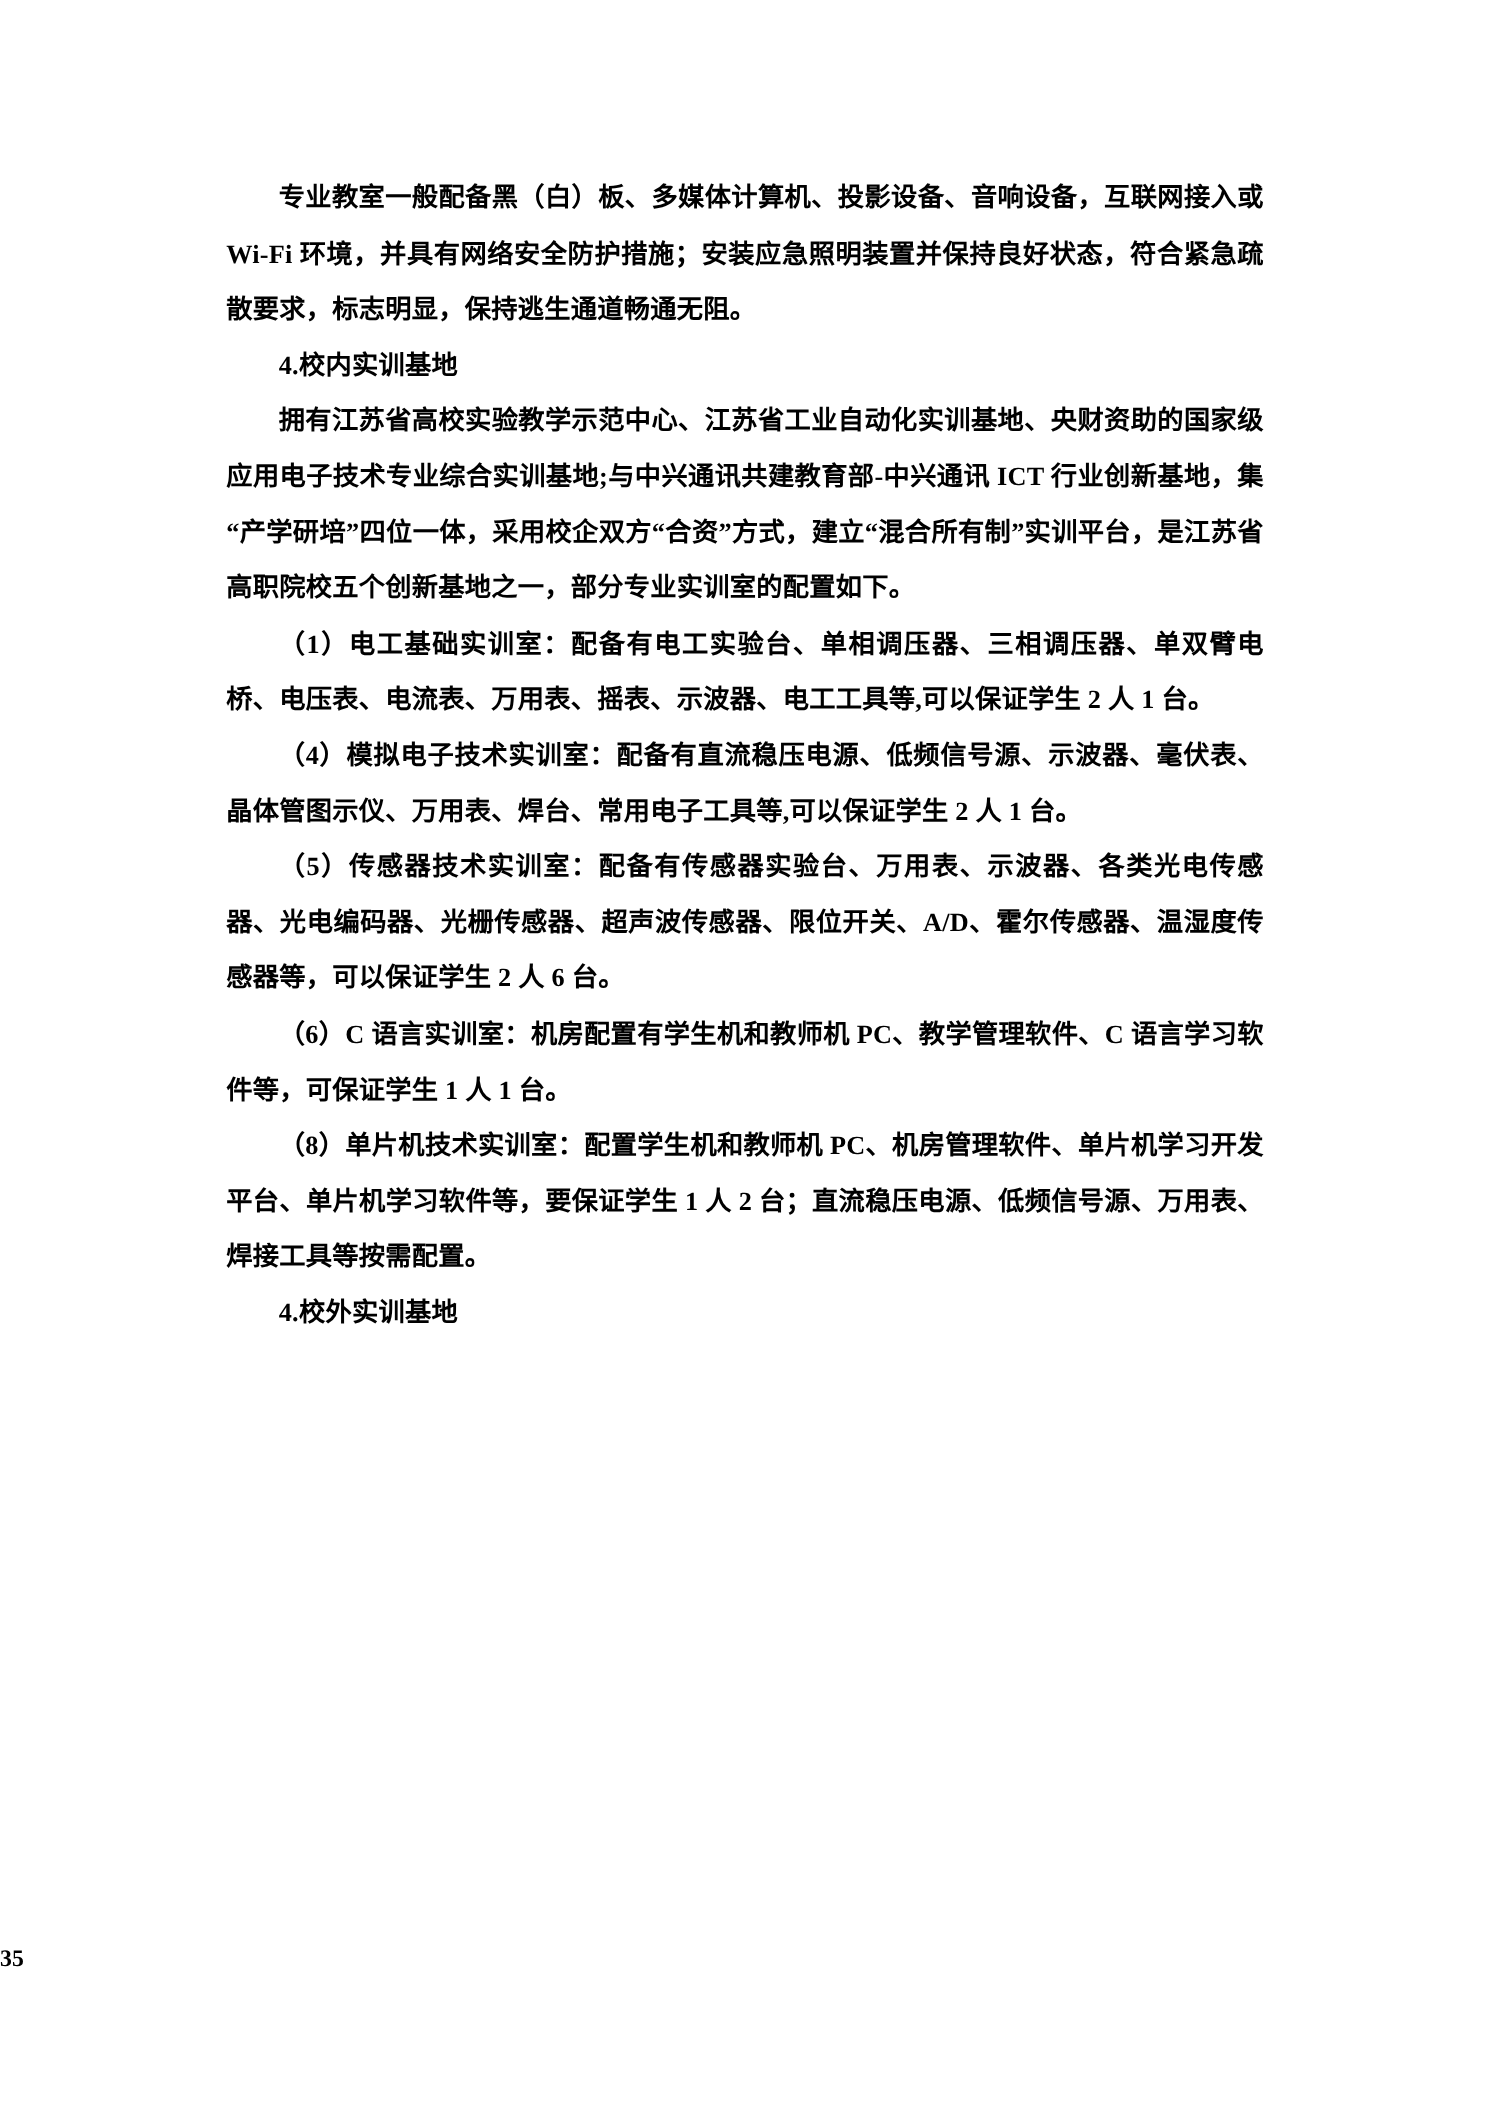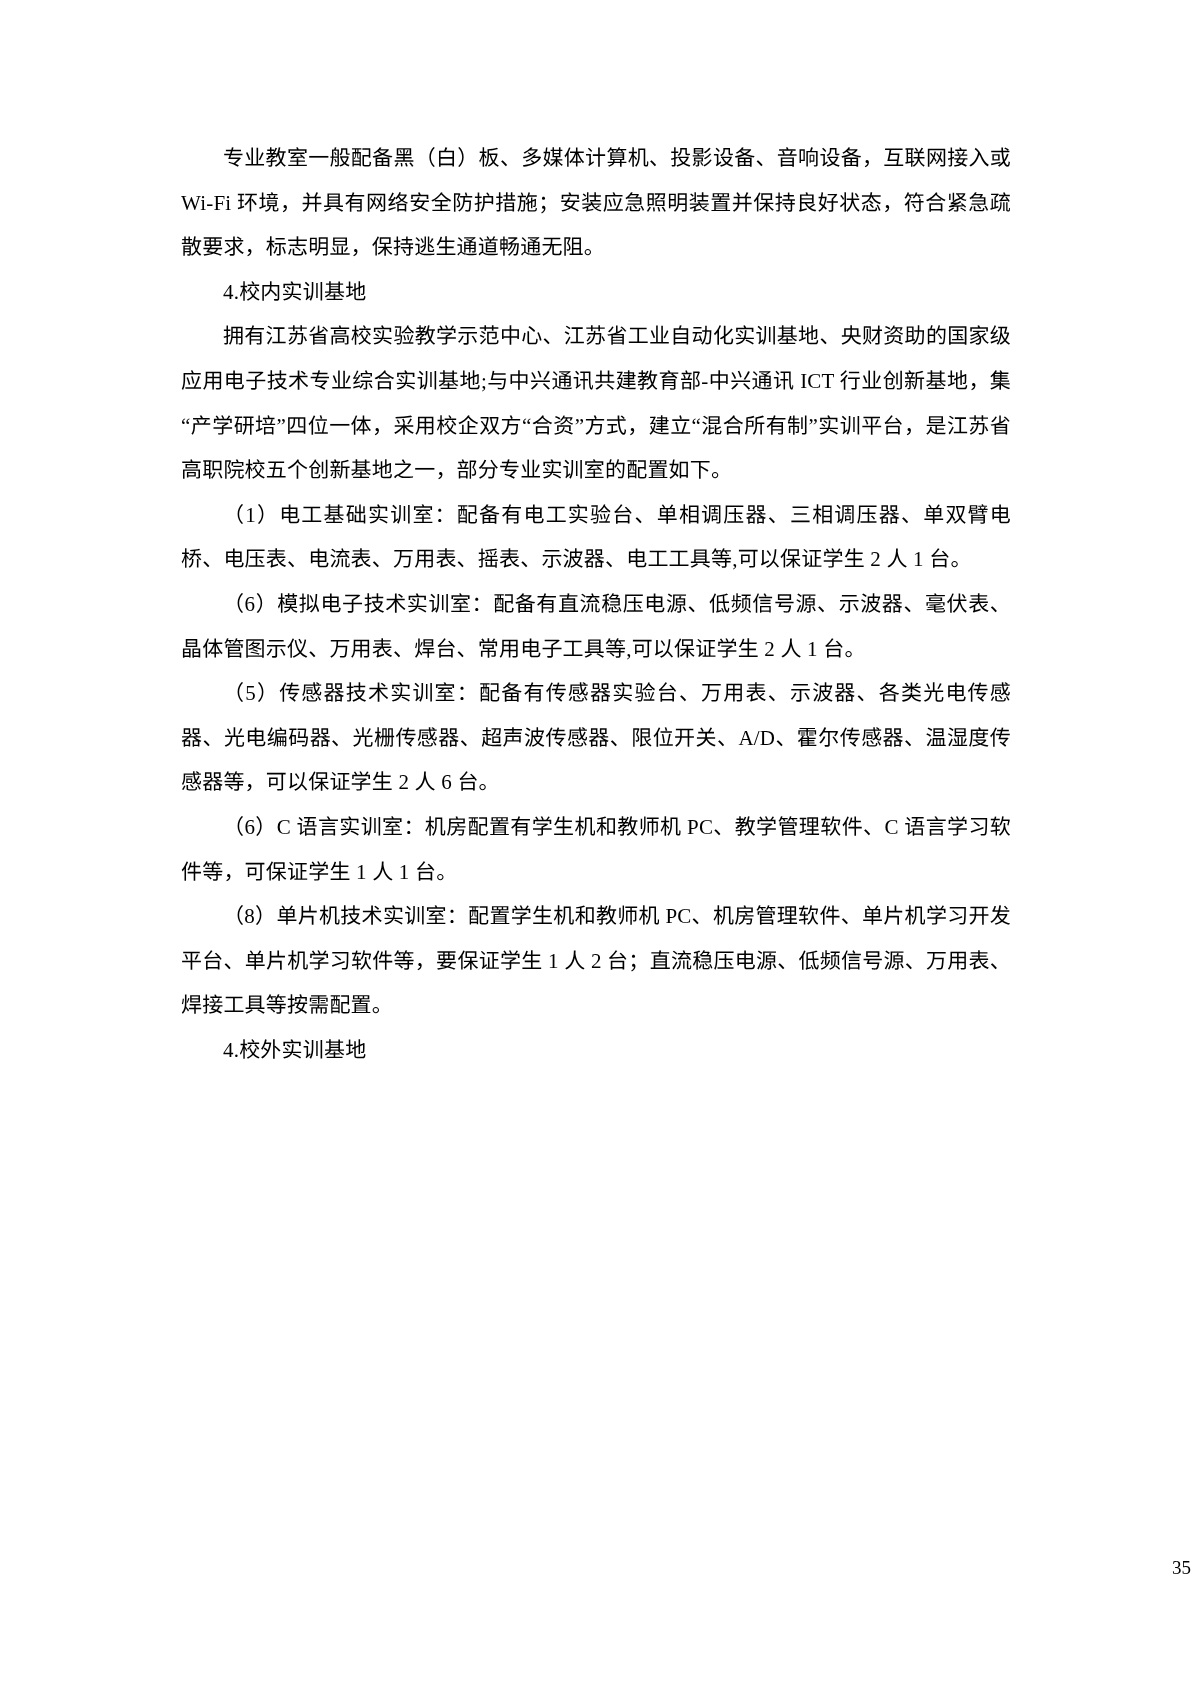--- a/index.html
+++ b/index.html
@@ -9,20 +9,21 @@
   }
   .page {
     position: relative;
     width: 1191px;
     height: 1684px;
     margin: 0 auto;
     background: #ffffff;
     font-family: "Liberation Serif", "DejaVu Serif", serif;
     color: #000000;
     overflow: hidden;
+    font-weight: bold;
   }
   .content {
     position: absolute;
     top: 136px;
     left: 181px;
     width: 830px;
   }
   .content p {
     margin: 0;
     padding: 0;
@@ -31,34 +32,34 @@
     text-indent: 2em;
     text-align: justify;
     text-justify: inter-ideograph;
     letter-spacing: 0.2px;
   }
   .page-number {
     position: absolute;
     top: 1556px;
     left: 0;
     width: 100%;
-    text-align: right;
+    text-align: left;
     font-size: 19px;
     line-height: 24px;
   }
 </style>
 </head>
 <body>
 
 <div class="page">
   <div class="content">
     <p>专业教室一般配备黑（白）板、多媒体计算机、投影设备、音响设备，互联网接入或 Wi-Fi 环境，并具有网络安全防护措施；安装应急照明装置并保持良好状态，符合紧急疏散要求，标志明显，保持逃生通道畅通无阻。</p>
     <p>4.校内实训基地</p>
     <p>拥有江苏省高校实验教学示范中心、江苏省工业自动化实训基地、央财资助的国家级应用电子技术专业综合实训基地;与中兴通讯共建教育部-中兴通讯 ICT 行业创新基地，集“产学研培”四位一体，采用校企双方“合资”方式，建立“混合所有制”实训平台，是江苏省高职院校五个创新基地之一，部分专业实训室的配置如下。</p>
     <p>（1）电工基础实训室：配备有电工实验台、单相调压器、三相调压器、单双臂电桥、电压表、电流表、万用表、摇表、示波器、电工工具等,可以保证学生 2 人 1 台。</p>
-    <p>（6）模拟电子技术实训室：配备有直流稳压电源、低频信号源、示波器、毫伏表、晶体管图示仪、万用表、焊台、常用电子工具等,可以保证学生 2 人 1 台。</p>
+    <p>（4）模拟电子技术实训室：配备有直流稳压电源、低频信号源、示波器、毫伏表、晶体管图示仪、万用表、焊台、常用电子工具等,可以保证学生 2 人 1 台。</p>
     <p>（5）传感器技术实训室：配备有传感器实验台、万用表、示波器、各类光电传感器、光电编码器、光栅传感器、超声波传感器、限位开关、A/D、霍尔传感器、温湿度传感器等，可以保证学生 2 人 6 台。</p>
     <p>（6）C 语言实训室：机房配置有学生机和教师机 PC、教学管理软件、C 语言学习软件等，可保证学生 1 人 1 台。</p>
     <p>（8）单片机技术实训室：配置学生机和教师机 PC、机房管理软件、单片机学习开发平台、单片机学习软件等，要保证学生 1 人 2 台；直流稳压电源、低频信号源、万用表、焊接工具等按需配置。</p>
     <p>4.校外实训基地</p>
   </div>
   <div class="page-number">35</div>
 </div>
 
 </body></html>

